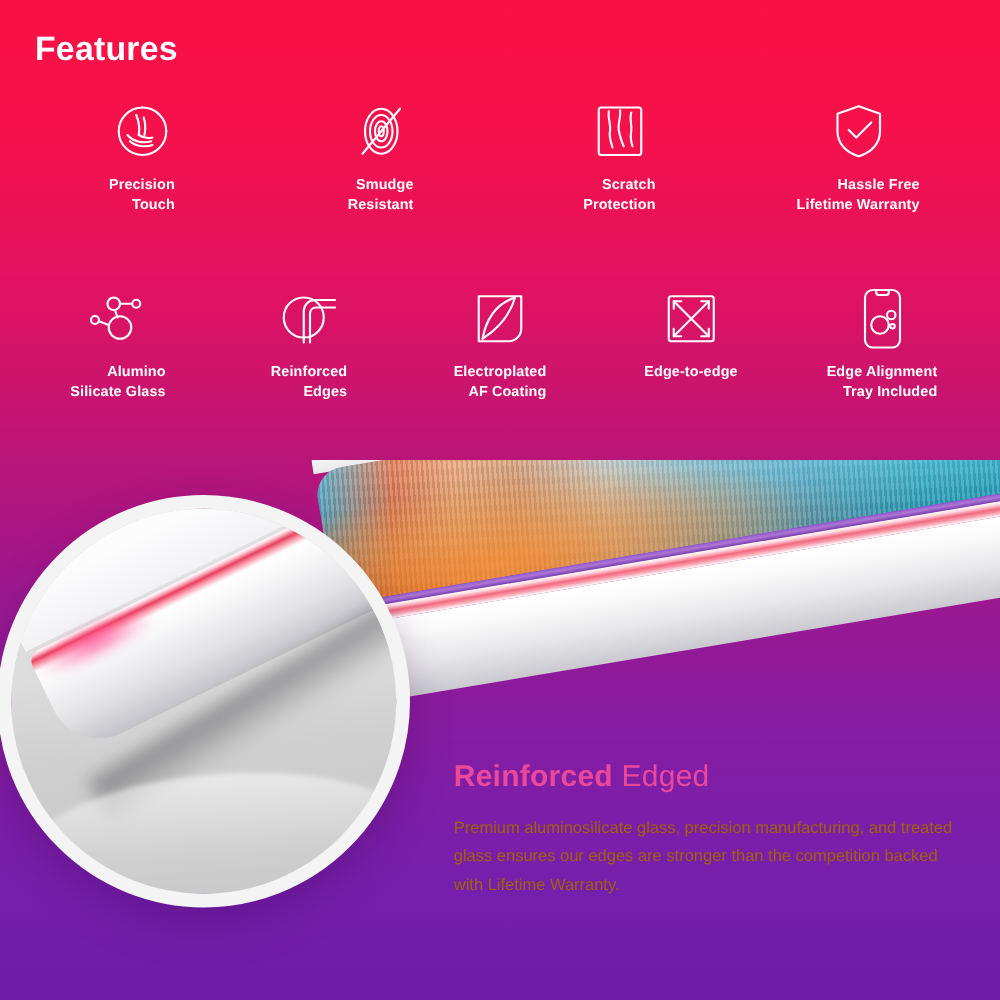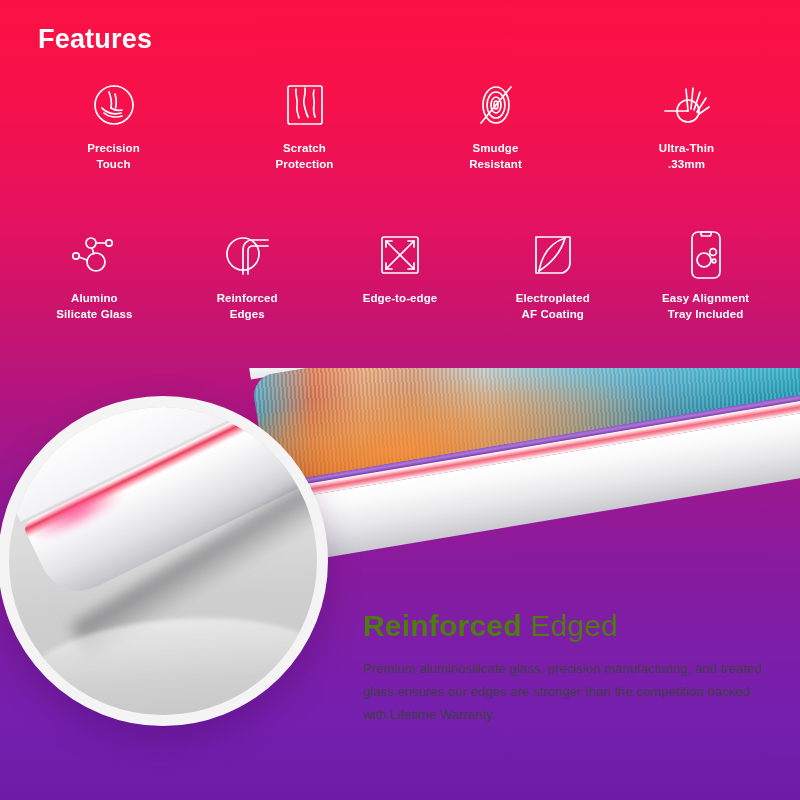--- a/index.html
+++ b/index.html
@@ -17,21 +17,21 @@
         #9B1891 60%,
         #8A1B9E 70%,
         #7D1EA8 80%,
         #741FAE 90%,
         #6E1CA8 100%);
     position:relative;
   }
 
   
   .page-title{
-    position:absolute; left:38px; top:24px;
+    position:absolute; left:28px; top:24px;
     font-size:27px; font-weight:bold; color:#fff;
     letter-spacing:.2px;
   }
 
   
   .features-grid{
     position:absolute; left:0; top:78px; width:800px;
   }
   .feature-row{
     display:flex; width:800px; padding:0 18px;
@@ -39,21 +39,21 @@
   .feature-row.row-2{ margin-top:56px; }
   .feature-cell{
     flex:1 1 0; display:flex; flex-direction:column;
     align-items:center; justify-content:flex-start;
   }
   .feature-icon{
     height:54px; display:flex; align-items:center; justify-content:center;
   }
   .feature-icon svg{ display:block; overflow:visible; }
   .feature-label{
-    margin-top:9px; text-align:center; color:#fff;
+    margin-top:9px; text-align:right; color:#fff;
     font-size:11.5px; font-weight:bold; line-height:1.35;
     letter-spacing:.1px; white-space:pre-line;
   }
 
   
   .scene{
     position:absolute; left:0; top:368px; width:800px; height:432px;
     overflow:hidden;
   }
 
@@ -166,26 +166,26 @@
     position:absolute; left:0px; top:196px; width:360px; height:40px;
     background:linear-gradient(180deg, rgba(70,70,75,.55), rgba(70,70,75,0));
     filter:blur(7px); transform:rotate(-5deg);
   }
 
   
   .copy{
     position:absolute; left:363px; top:608px; width:406px;
   }
   .copy-title{
-    color:#4d7c0f; font-size:30px; line-height:1.2; letter-spacing:.2px;
+    color:#ec4899; font-size:24px; line-height:1.2; letter-spacing:.2px;
   }
   .copy-title .strong{ font-weight:bold; }
   .copy-title .light{ font-weight:normal; }
   .copy-body{
-    margin-top:13px; color:#404040; font-size:13.2px; line-height:1.75;
+    margin-top:13px; color:#a16207; font-size:13.2px; line-height:1.75;
   }
 </style>
 </head>
 <body>
 
 <h1 class="page-title">Features</h1>
 
 <div class="features-grid">
 
   <div class="feature-row row-1">
@@ -202,62 +202,57 @@
           <path d="M20 26c3 2 7 3 11 2"></path>
         </svg>
       </div>
       <div class="feature-label">Precision
 Touch</div>
     </div>
 
 
     <div class="feature-cell">
       <div class="feature-icon">
-        <svg width="40" height="44" viewBox="0 0 40 44" fill="none" stroke="#fff" stroke-width="1.7" stroke-linecap="round" stroke-linejoin="round">
-          <rect x="3" y="3" width="34" height="38" rx="2"></rect>
-          <path d="M11 6c-1 6 2 10 1 16-1 5 1 9 2 13"></path>
-          <path d="M20 5c1 7-2 10-1 16 1 5 2 9 4 13"></path>
-          <path d="M29 7c-2 6 1 9 0 15-1 5 0 9 1 12"></path>
-        </svg>
-      </div>
-      <div class="feature-label">Scratch
-Protection</div>
-    </div>
-
-    <div class="feature-cell">
-      <div class="feature-icon">
         <svg width="40" height="46" viewBox="0 0 40 46" fill="none" stroke="#fff" stroke-width="1.7" stroke-linecap="round" stroke-linejoin="round">
           <ellipse cx="20" cy="23" rx="13" ry="18"></ellipse>
           <ellipse cx="20" cy="23" rx="9" ry="13"></ellipse>
           <ellipse cx="20" cy="23" rx="5" ry="8"></ellipse>
           <ellipse cx="20" cy="23" rx="2" ry="4"></ellipse>
           <path d="M5 41 35 5"></path>
         </svg>
       </div>
       <div class="feature-label">Smudge
 Resistant</div>
     </div>
 
-
-    <div class="feature-cell">
-      <div class="feature-icon">
-        <svg width="50" height="44" viewBox="0 0 50 44" fill="none" stroke="#fff" stroke-width="1.7" stroke-linecap="round" stroke-linejoin="round">
-          <circle cx="26" cy="28" r="11"></circle>
-          <path d="M3 28h23"></path>
-          <path d="M26 28 24 6"></path>
-          <path d="M29 26 31 5"></path>
-          <path d="M32 27 38 9"></path>
-          <path d="M35 29 44 15"></path>
-          <path d="M37 31 47 24"></path>
-        </svg>
-      </div>
-      <div class="feature-label">Ultra-Thin
-.33mm</div>
-    </div>
-
+    <div class="feature-cell">
+      <div class="feature-icon">
+        <svg width="40" height="44" viewBox="0 0 40 44" fill="none" stroke="#fff" stroke-width="1.7" stroke-linecap="round" stroke-linejoin="round">
+          <rect x="3" y="3" width="34" height="38" rx="2"></rect>
+          <path d="M11 6c-1 6 2 10 1 16-1 5 1 9 2 13"></path>
+          <path d="M20 5c1 7-2 10-1 16 1 5 2 9 4 13"></path>
+          <path d="M29 7c-2 6 1 9 0 15-1 5 0 9 1 12"></path>
+        </svg>
+      </div>
+      <div class="feature-label">Scratch
+Protection</div>
+    </div>
+
+
+
+    <div class="feature-cell">
+      <div class="feature-icon">
+        <svg width="42" height="46" viewBox="0 0 42 46" fill="none" stroke="#fff" stroke-width="1.7" stroke-linecap="round" stroke-linejoin="round">
+          <path d="M21 3 4 9v14c0 10 7 17 17 20 10-3 17-10 17-20V9L21 3z"></path>
+          <path d="M13 22l6 6 12-12"></path>
+        </svg>
+      </div>
+      <div class="feature-label">Hassle Free
+Lifetime Warranty</div>
+    </div>
 
   </div>
 
   <div class="feature-row row-2">
 
     <div class="feature-cell">
       <div class="feature-icon">
         <svg width="48" height="42" viewBox="0 0 48 42" fill="none" stroke="#fff" stroke-width="1.7" stroke-linecap="round" stroke-linejoin="round">
           <circle cx="26" cy="28" r="9"></circle>
           <circle cx="21" cy="9" r="5"></circle>
@@ -281,56 +276,56 @@
           <path d="M25 42V19c0-3 2-5 5-5h15"></path>
         </svg>
       </div>
       <div class="feature-label">Reinforced
 Edges</div>
     </div>
 
 
     <div class="feature-cell">
       <div class="feature-icon">
+        <svg width="42" height="44" viewBox="0 0 42 44" fill="none" stroke="#fff" stroke-width="1.7" stroke-linecap="round" stroke-linejoin="round">
+          <path d="M4 4h34v26a10 10 0 0 1-10 10H4V4z"></path>
+          <path d="M33 5C18 10 10 22 7 38"></path>
+          <path d="M33 5c-4 14-12 24-26 33"></path>
+        </svg>
+      </div>
+      <div class="feature-label">Electroplated
+AF Coating</div>
+    </div>
+
+    <div class="feature-cell">
+      <div class="feature-icon">
         <svg width="42" height="42" viewBox="0 0 42 42" fill="none" stroke="#fff" stroke-width="1.7" stroke-linecap="round" stroke-linejoin="round">
           <rect x="3" y="3" width="36" height="36" rx="2"></rect>
           <path d="M7 7l28 28"></path>
           <path d="M35 7 7 35"></path>
           <path d="M7 13V7h6"></path>
             <path d="M35 13V7h-6"></path>
           <path d="M7 29v6h6"></path>
             <path d="M35 29v6h-6"></path>
         </svg>
       </div>
       <div class="feature-label">Edge-to-edge</div>
     </div>
 
     <div class="feature-cell">
       <div class="feature-icon">
-        <svg width="42" height="44" viewBox="0 0 42 44" fill="none" stroke="#fff" stroke-width="1.7" stroke-linecap="round" stroke-linejoin="round">
-          <path d="M4 4h34v26a10 10 0 0 1-10 10H4V4z"></path>
-          <path d="M33 5C18 10 10 22 7 38"></path>
-          <path d="M33 5c-4 14-12 24-26 33"></path>
-        </svg>
-      </div>
-      <div class="feature-label">Electroplated
-AF Coating</div>
-    </div>
-
-    <div class="feature-cell">
-      <div class="feature-icon">
         <svg width="34" height="50" viewBox="0 0 34 50" fill="none" stroke="#fff" stroke-width="1.7" stroke-linecap="round" stroke-linejoin="round">
           <rect x="3" y="2" width="28" height="46" rx="6"></rect>
           <path d="M12 2h10v2a2 2 0 0 1-2 2h-6a2 2 0 0 1-2-2V2z"></path>
           <circle cx="15" cy="30" r="7"></circle>
           <circle cx="24" cy="22" r="3.4"></circle>
           <circle cx="25" cy="31" r="1.8"></circle>
         </svg>
       </div>
-      <div class="feature-label">Easy Alignment
+      <div class="feature-label">Edge Alignment
 Tray Included</div>
     </div>
 
   </div>
 </div>
 
 <div class="scene">
 
   <div class="tablet-main">
     <div class="tab-bezel-top">

